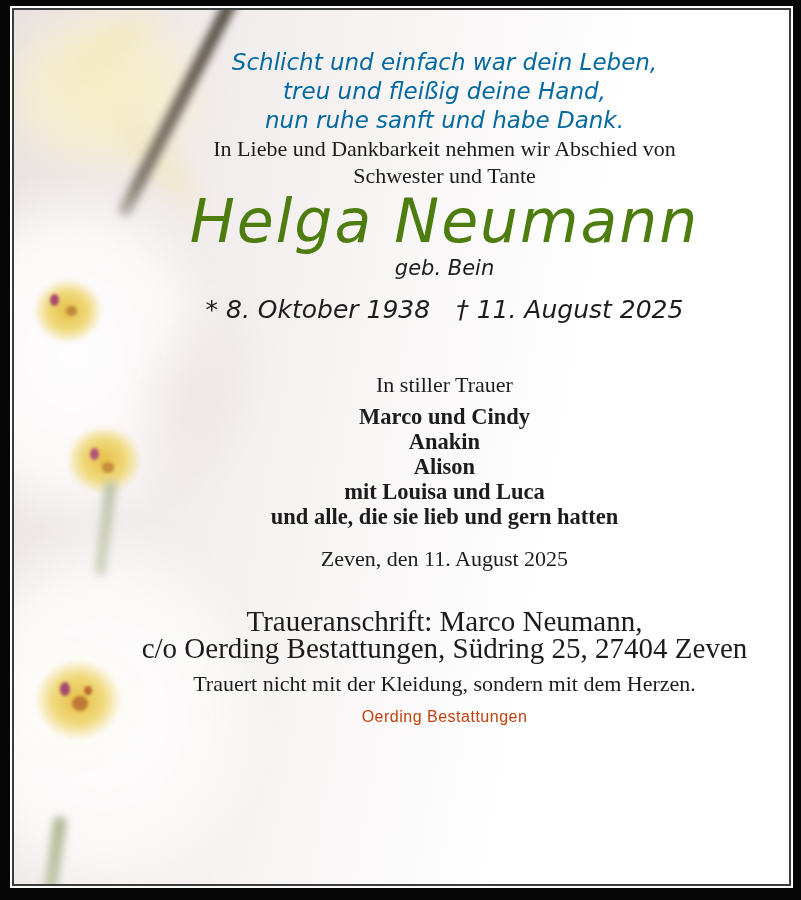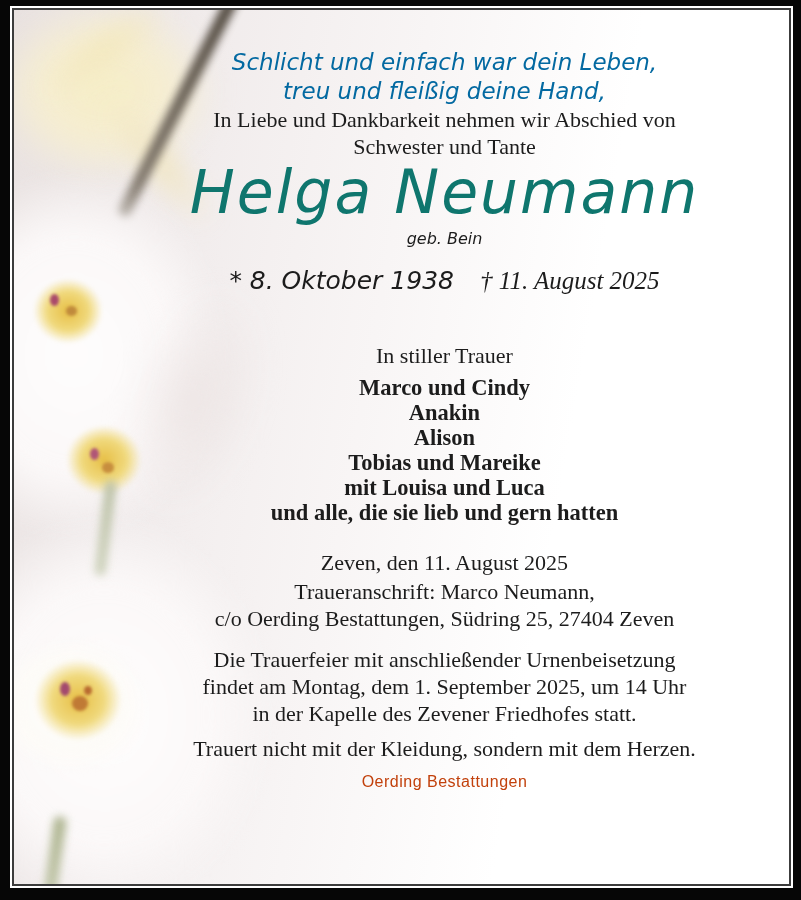--- a/index.html
+++ b/index.html
@@ -70,28 +70,28 @@
   
   .content{
     position:absolute; inset:4px;
     padding:34px 24px 0 110px;
     text-align:center;
     color:#1c1c1c;
   }
   .hand{font-family:"DejaVu Sans", sans-serif; font-style:italic;}
   .poem{font-size:23px; line-height:29px; color:#0369a1;}
   .intro{font-size:22px; line-height:27px; }
-  .name{font-size:60px; line-height:64px; letter-spacing:2px; color:#0f766e;}
-  .maiden{font-size:16px; line-height:30px;}
+  .name{font-size:60px; line-height:64px; letter-spacing:2px; color:#4d7c0f;}
+  .maiden{font-size:21px; line-height:30px;}
   .dates{font-size:25px; line-height:30px; margin-top:12px;}
-  .dates .death-part{margin-left:26px;font-family:Liberation Serif, serif;}
+  .dates .death-part{margin-left:26px;}
   .mourn-head{font-size:22px; line-height:27px; margin-top:46px;}
   .mourners{font-size:22.5px; line-height:25px; font-weight:bold; margin-top:6px;}
-  .place-date{font-size:22px; line-height:27px; margin-top:24px;}
-  .address{font-size:22px; line-height:27px; margin-top:2px;text-align:center;}
+  .place-date{font-size:22px; line-height:27px; margin-top:16px;}
+  .address{font-size:29px; line-height:27px; margin-top:36px;text-align:center;}
   .ceremony{font-size:22px; line-height:27px; margin-top:14px;}
   .closing{font-size:22px; line-height:27px; margin-top:8px;}
   .funeral-home{font-family:"Liberation Sans", sans-serif; font-size:16px; line-height:20px;
     margin-top:10px; color:#c2410c; letter-spacing:0.5px;}
 </style>
 </head>
 <body>
 
 <div class="gap">
   <div class="inner">
@@ -118,57 +118,52 @@
       <div class="blob speck sp7"></div>
       <div class="blob stem-mid"></div>
       <div class="blob stem-bottom"></div>
     </div>
 
     <div class="content">
 
       <div class="poem hand">
         <div>Schlicht und einfach war dein Leben,</div>
         <div>treu und fleißig deine Hand,</div>
+        <div>nun ruhe sanft und habe Dank.</div>
       </div>
 
       <div class="intro">
         <div>In Liebe und Dankbarkeit nehmen wir Abschied von</div>
         <div>Schwester und Tante</div>
       </div>
 
       <div class="name hand">Helga Neumann</div>
       <div class="maiden hand">geb. Bein</div>
 
       <div class="dates hand">
         <span>* 8. Oktober 1938</span><span class="death-part">† 11. August 2025</span>
       </div>
 
       <div class="mourn-head">In stiller Trauer</div>
 
       <div class="mourners">
         <div>Marco und Cindy</div>
         <div>Anakin</div>
         <div>Alison</div>
-        <div>Tobias und Mareike</div>
         <div>mit Louisa und Luca</div>
         <div>und alle, die sie lieb und gern hatten</div>
       </div>
 
       <div class="place-date">Zeven, den 11. August 2025</div>
 
       <div class="address">
         <div>Traueranschrift: Marco Neumann,</div>
         <div>c/o Oerding Bestattungen, Südring 25, 27404 Zeven</div>
       </div>
 
-      <div class="ceremony">
-        <div>Die Trauerfeier mit anschließender Urnenbeisetzung</div>
-        <div>findet am Montag, dem 1. September 2025, um 14 Uhr</div>
-        <div>in der Kapelle des Zevener Friedhofes statt.</div>
-      </div>
 
       <div class="closing">Trauert nicht mit der Kleidung, sondern mit dem Herzen.</div>
 
       <div class="funeral-home">Oerding Bestattungen</div>
 
     </div>
   </div>
 </div>
 
 </body></html>

